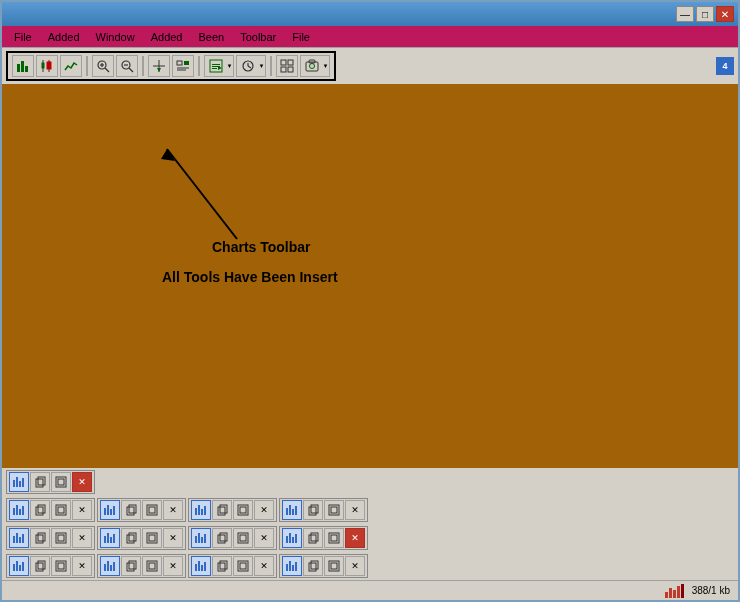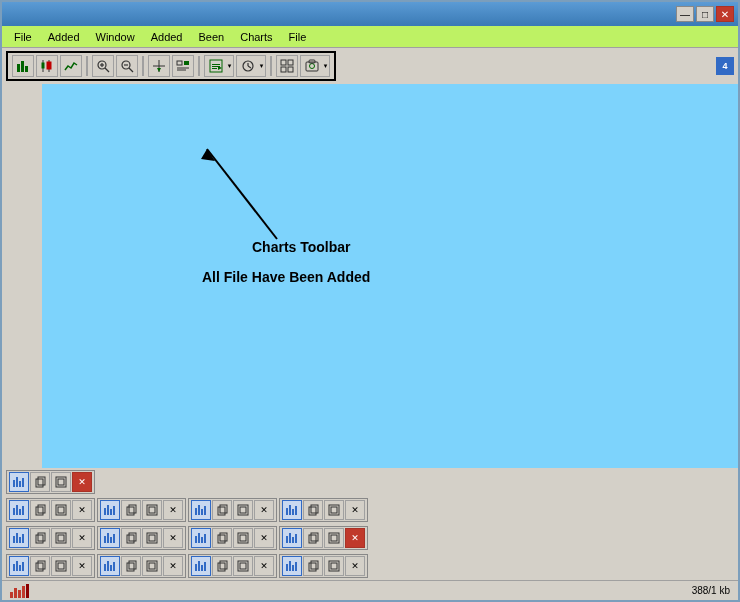--- a/index.html
+++ b/index.html
@@ -57,21 +57,21 @@
       color: #000;
     }
     .titlebar-btn.close {
       background: #c0392b;
       color: white;
       border-color: #a93226;
     }
 
     
     .menubar {
-      background: #bef264;
+      background: #be185d;
       height: 22px;
       display: flex;
       align-items: center;
       padding: 0 4px;
       border-bottom: 1px solid #a0a0a0;
       flex-shrink: 0;
     }
     .menu-item {
       padding: 2px 8px;
       cursor: pointer;
@@ -131,27 +131,26 @@
     .toolbar-separator {
       width: 2px;
       height: 20px;
       background: #a0a0a0;
       margin: 0 2px;
     }
 
     
     .main-content {
       flex: 1;
-      background: #7dd3fc;
+      background: #a16207;
       display: flex;
       align-items: center;
       justify-content: center;
       position: relative;
       overflow: hidden;
-      margin-left: 40px;
     }
 
     .label-charts-toolbar {
       position: absolute;
       top: 155px;
       left: 210px;
       font-size: 14px;
       font-weight: bold;
       color: #000;
     }
@@ -216,21 +215,21 @@
       border-color: #a93226;
     }
 
     
     .statusbar {
       height: 20px;
       background: #d4d0c8;
       border-top: 1px solid #a0a0a0;
       display: flex;
       align-items: center;
-      justify-content: space-between;
+      justify-content: flex-end;
       padding: 0 8px;
       font-size: 10px;
       gap: 8px;
       flex-shrink: 0;
     }
 
     .status-chart-icon {
       display: flex;
       align-items: flex-end;
       height: 14px;
@@ -260,21 +259,21 @@
       <div class="titlebar-btn close">✕</div>
     </div>
   </div>
 
   <div class="menubar">
     <span class="menu-item">File</span>
     <span class="menu-item">Added</span>
     <span class="menu-item">Window</span>
     <span class="menu-item">Added</span>
     <span class="menu-item">Been</span>
-    <span class="menu-item">Charts</span>
+    <span class="menu-item">Toolbar</span>
     <span class="menu-item">File</span>
   </div>
 
   <div class="toolbar-row">
     <div class="charts-toolbar-box">
 
       <div class="toolbar-btn">
         <svg class="icon" viewBox="0 0 14 14">
           <rect x="1" y="5" width="3" height="8" fill="#006400"></rect>
           <rect x="5" y="2" width="3" height="11" fill="#006400"></rect>
@@ -384,21 +383,21 @@
   </div>
 
   <div class="main-content">
 
     <svg class="arrow-svg" width="160" height="110">
       <line x1="80" y1="100" x2="10" y2="10" stroke="#000" stroke-width="2"></line>
       <polygon points="10,10 18,22 4,20" fill="#000"></polygon>
     </svg>
 
     <div class="label-charts-toolbar">Charts Toolbar</div>
-    <div class="label-all-tools">All File Have Been Added</div>
+    <div class="label-all-tools">All Tools Have Been Insert</div>
   </div>
 
   <div class="bottom-panel">
 
     <div class="panel-row">
       <div class="panel-group">
         <div class="panel-btn active">
           <svg width="12" height="12" viewBox="0 0 12 12">
             <rect x="0" y="4" width="2" height="7" fill="#316ac5"></rect>
             <rect x="3" y="1" width="2" height="10" fill="#316ac5"></rect>

